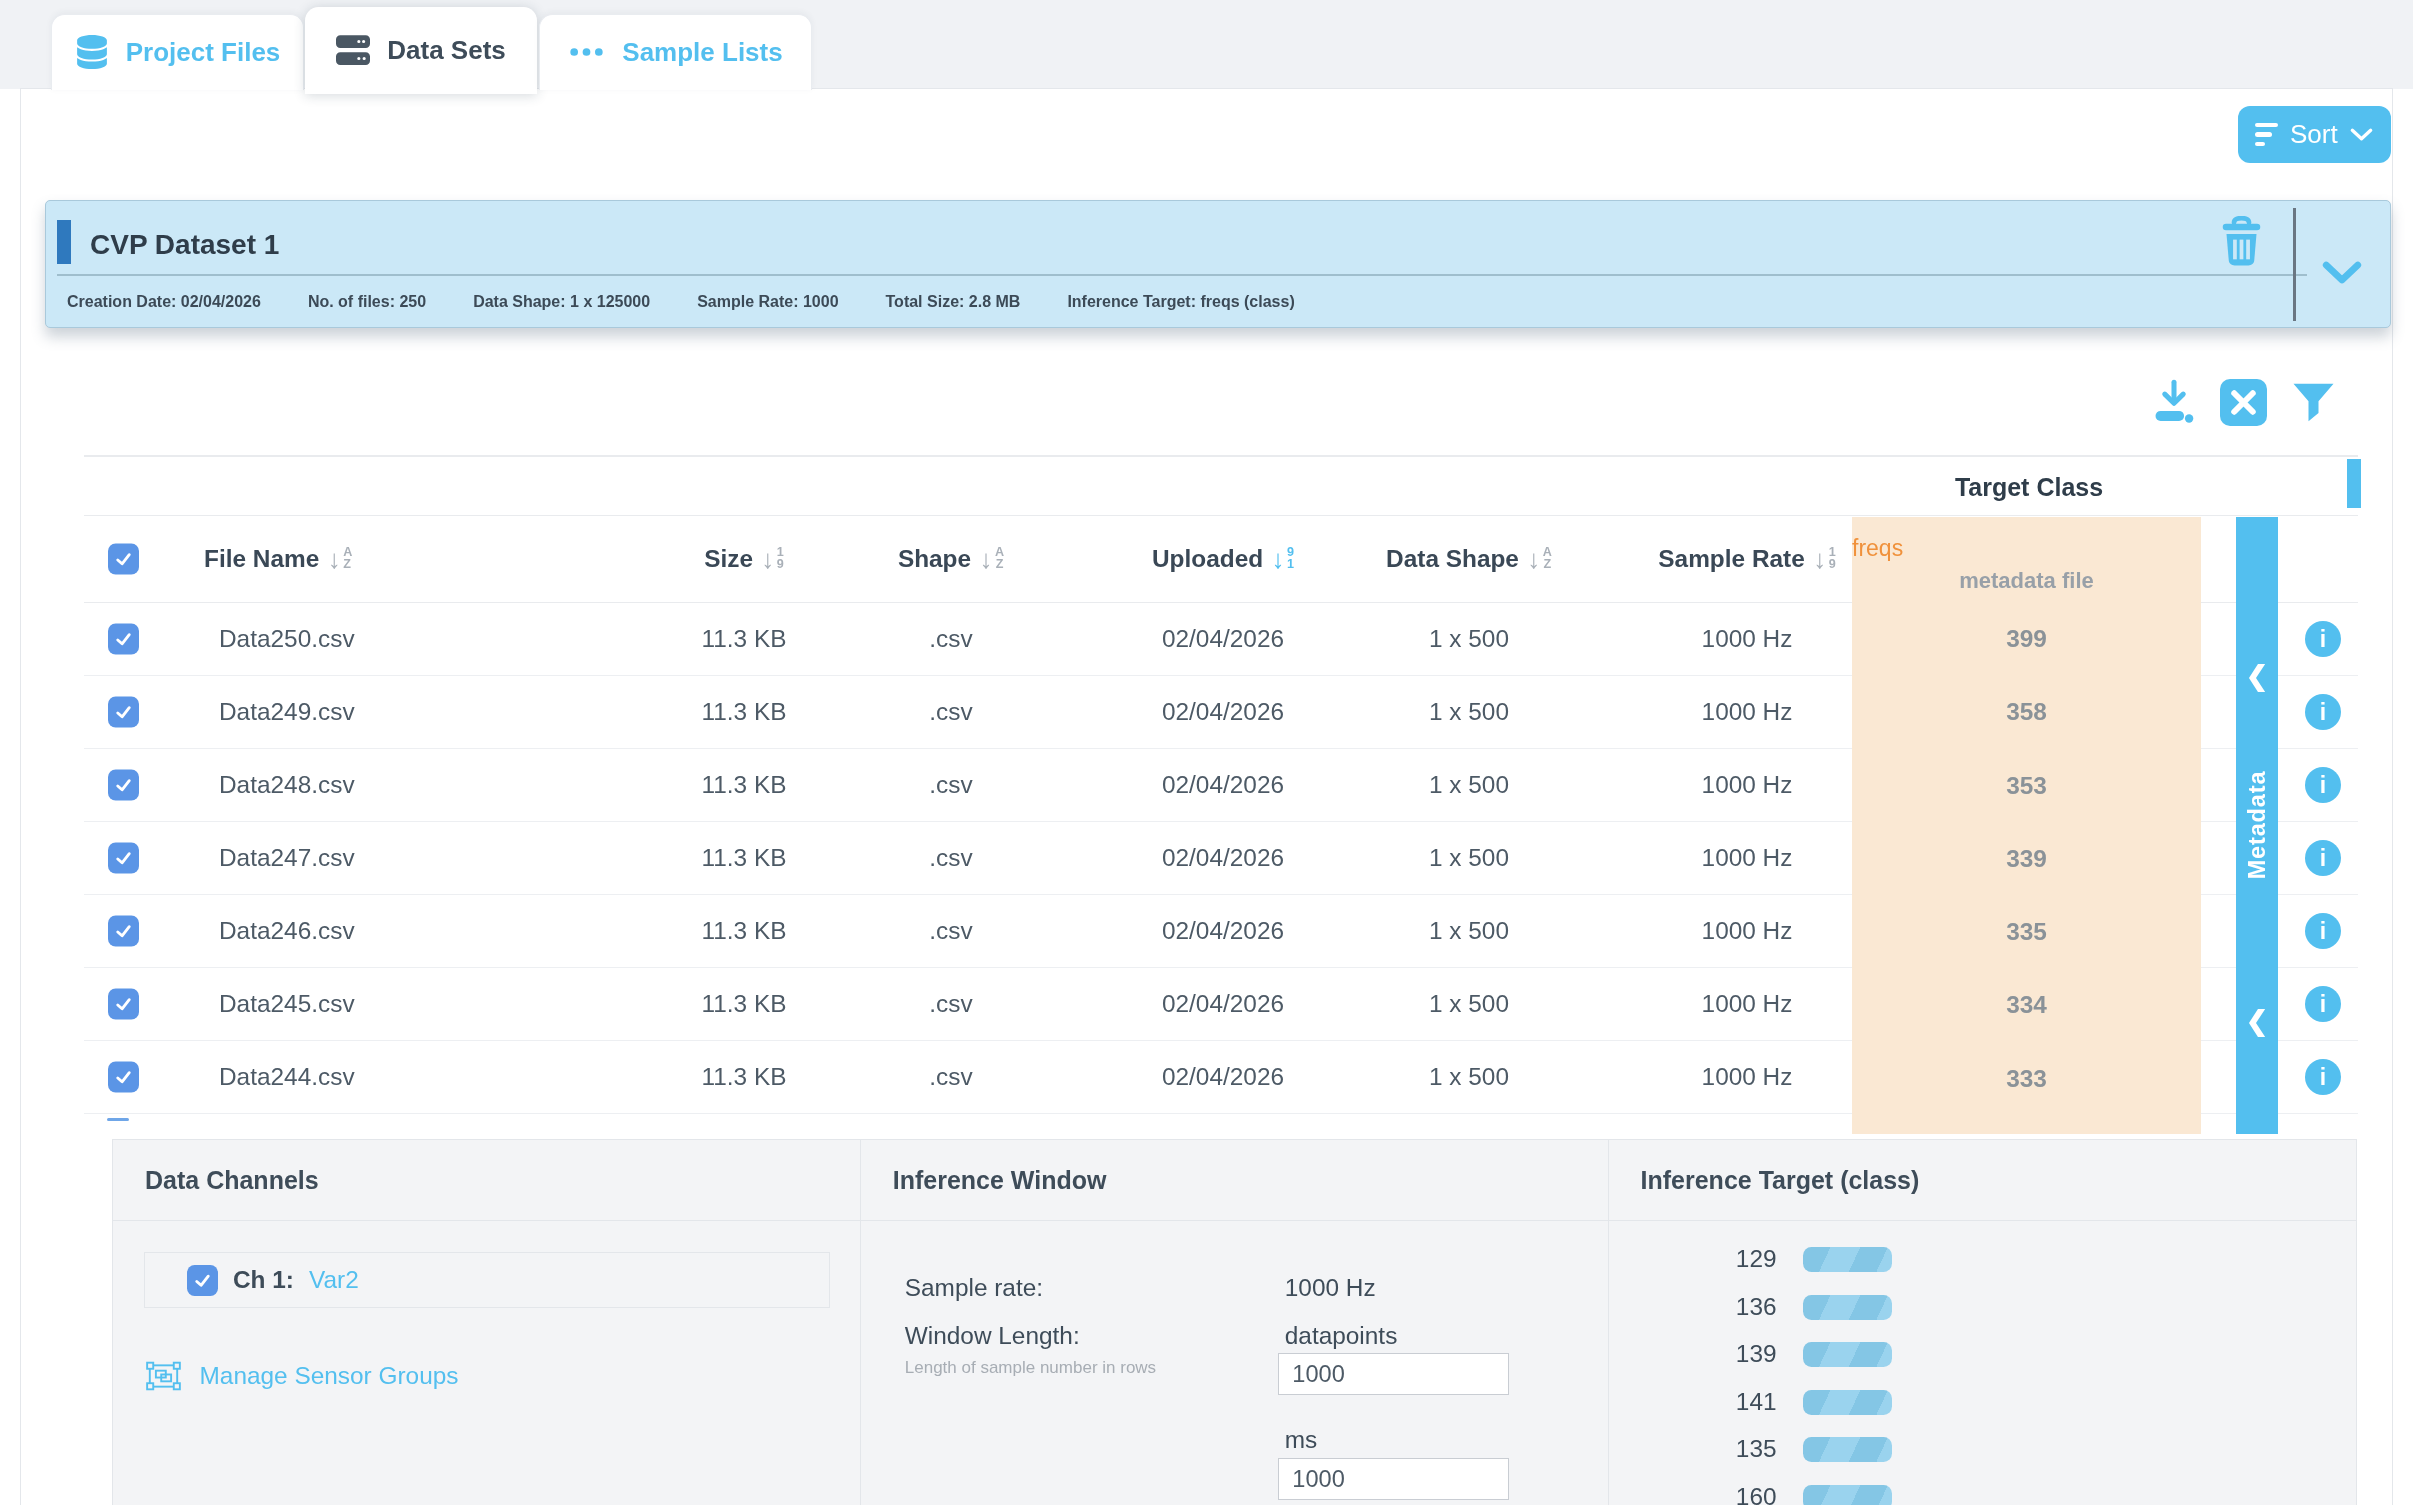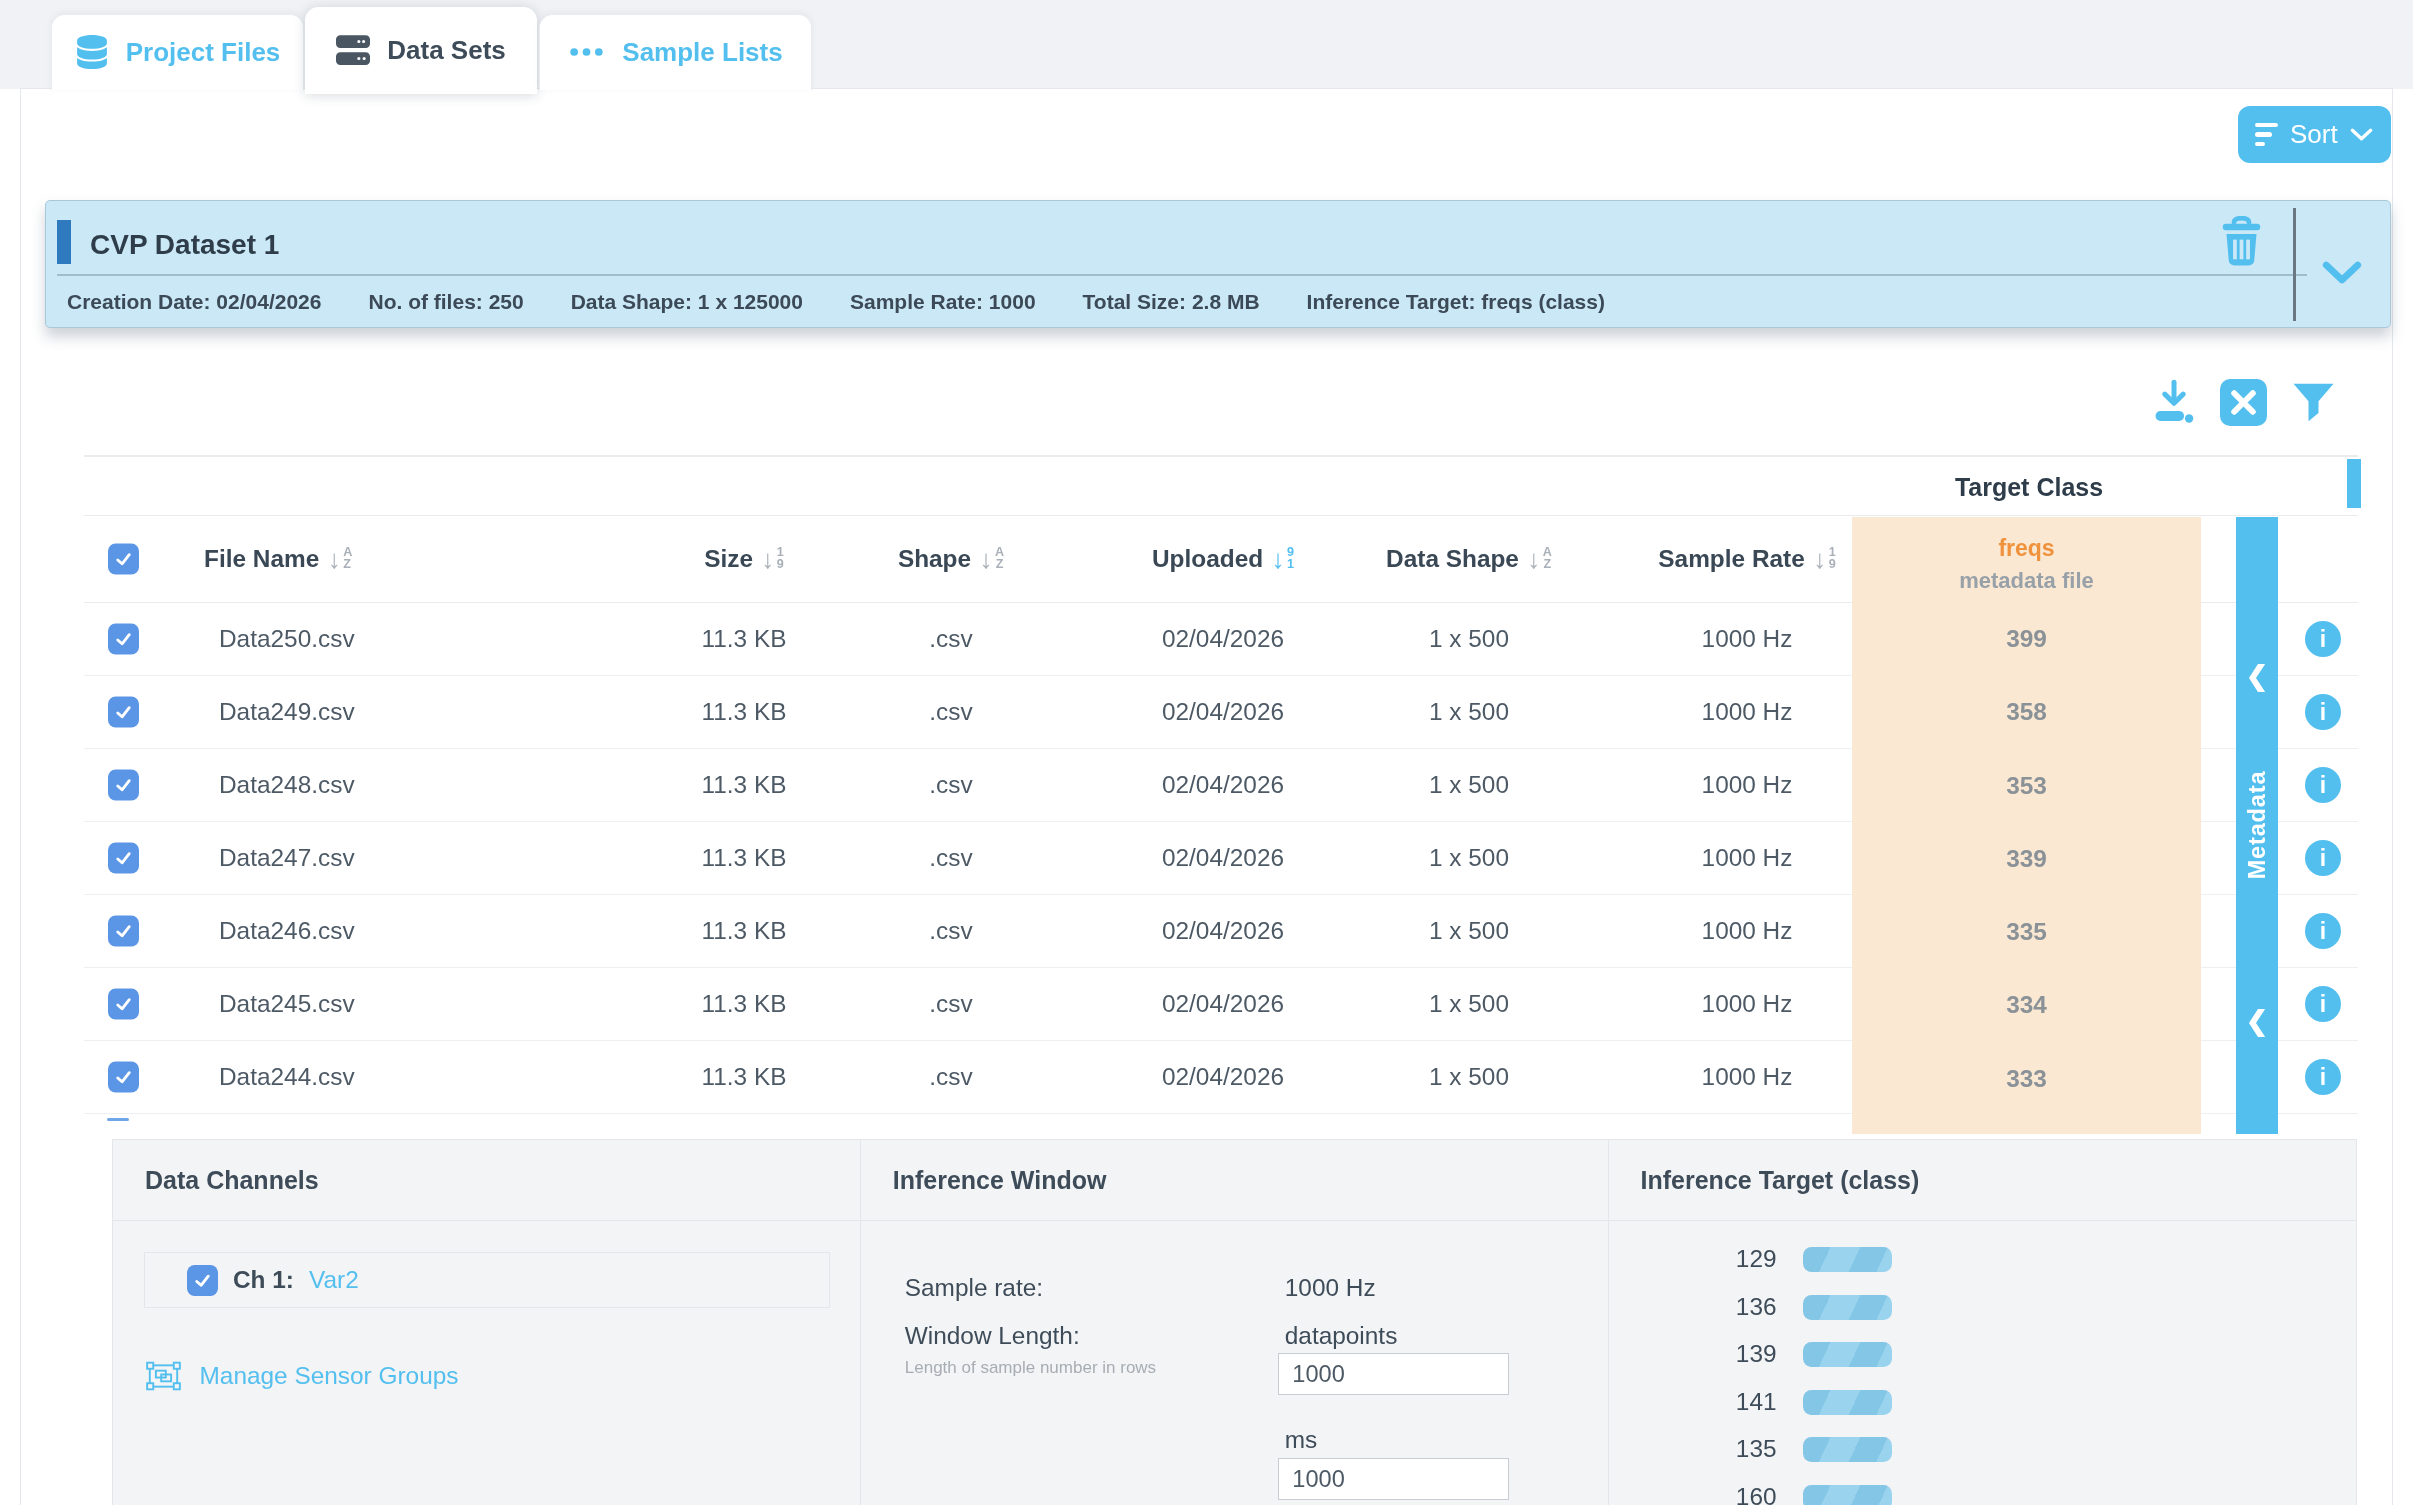--- a/index.html
+++ b/index.html
@@ -28,21 +28,21 @@
   .sortlines i{display:block;height:4.2px;background:#fff;border-radius:2.5px}
   .sortlines i:nth-child(1){width:23.6px}.sortlines i:nth-child(2){width:17px}.sortlines i:nth-child(3){width:10px}
 
   
   .card{position:absolute;left:45px;top:200px;width:2346px;height:128px;background:#CBE8F7;
         border:1.7px solid #A9C9DB;border-radius:5px;box-shadow:0 8.4px 13.5px rgba(90,110,130,.30)}
   .card-accent{position:absolute;left:11px;top:18.5px;width:13.5px;height:44px;background:#2F79BE}
   .card-title{position:absolute;left:44px;top:28px;font-size:28px;font-weight:bold;color:#2F3D4A}
   .card-hr{position:absolute;left:11px;top:73px;width:2250px;height:1.7px;background:#9FBECD}
   .card-meta{position:absolute;left:21px;top:81px;height:40px;display:flex;align-items:center;gap:47px;
-             font-size:21px;font-weight:bold;color:#3C4A57;white-space:nowrap}
+             font-size:16px;font-weight:bold;color:#3C4A57;white-space:nowrap}
   .card-vdiv{position:absolute;left:2247px;top:6.7px;width:2.5px;height:113px;background:#6A7682}
   .card-trash{position:absolute;left:2173px;top:15px;width:45px;height:51px;cursor:pointer}
   .card-chev{position:absolute;left:2275px;top:59px;width:42px;height:25px;cursor:pointer}
 
   
   .tool{position:absolute;cursor:pointer}
   #tool-dl{left:2152px;top:379px;width:44px;height:47px}
   #tool-x{left:2220px;top:379px;width:47px;height:47px;background:#53BFEF;border-radius:10px;
           display:flex;align-items:center;justify-content:center}
   #tool-filter{left:2291px;top:381px;width:45px;height:44px}
@@ -72,21 +72,21 @@
   .cb svg{width:23px;height:23px}
   .info{position:absolute;left:2221px;top:50%;transform:translateY(-50%);width:36px;height:36px;border-radius:50%;
         background:#53BFEF;color:#fff;font-size:23px;font-weight:bold;display:flex;align-items:center;
         justify-content:center;cursor:pointer}
   .sorticon{display:inline-flex;align-items:center;gap:2.5px;color:#A9B0B8}
   .sorticon .ar{font-size:26px;line-height:26px;font-weight:normal}
   .sorticon .ls{display:flex;flex-direction:column;font-size:12.6px;line-height:11.8px;font-weight:bold}
   .sorticon.active{color:#53BFEF}
 
   .peach{position:absolute;left:1768px;top:1.7px;width:349px;height:617px;background:#FAE8D3}
-  .ph-name{position:absolute;left:0;top:18.5px;width:100%;text-align:center;font-size:23px;font-weight:bold;color:#F0913B}
+  .ph-name{position:absolute;left:0;top:18.5px;width:100%;text-align:left;font-size:23px;font-weight:normal;color:#F0913B}
   .ph-sub{position:absolute;left:0;top:51px;width:100%;text-align:center;font-size:22px;font-weight:bold;color:#98A0A8}
   .pv{position:absolute;left:0;width:100%;text-align:center;font-size:24.4px;font-weight:bold;color:#8A9298;
       transform:translateY(-50%)}
 
   .metabar{position:absolute;left:2152px;top:1.7px;width:42px;height:617px;background:#53BFEF;color:#fff;cursor:pointer}
   .metabar .chev{position:absolute;left:0;width:100%;text-align:center;font-size:27px;font-weight:bold;
                  transform:translateY(-50%);cursor:pointer}
   .metabar .lbl{position:absolute;left:50%;top:50%;transform:translate(-50%,-50%) rotate(180deg);
                 writing-mode:vertical-rl;font-size:23.6px;font-weight:bold;letter-spacing:0.8px}
 

